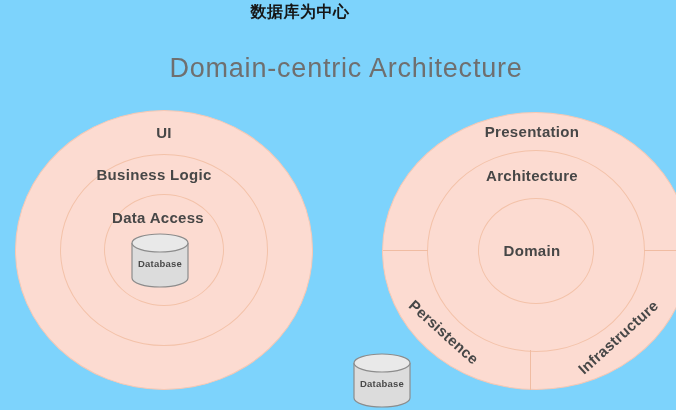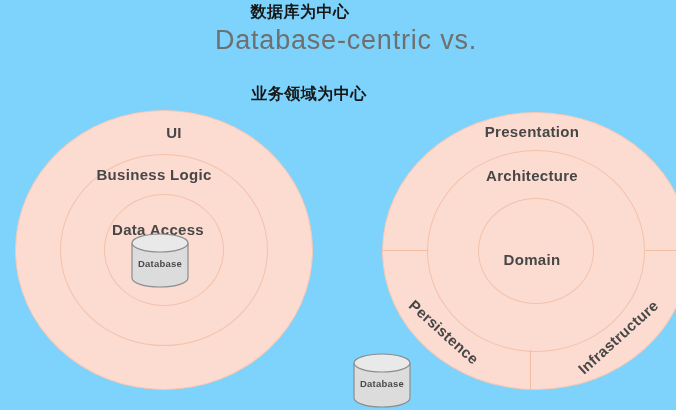--- a/index.html
+++ b/index.html
@@ -80,51 +80,50 @@
     fill: #4a4a4a;
     letter-spacing: 0.2px;
   }
 </style>
 </head>
 <body>
 
 <div class="canvas">
 
   <div class="cn-label" style="left:300px; top:2px;">数据库为中心</div>
-  <div class="title-line" style="left:346px; top:25px;">Database-centric vs.</div>
-  <div class="cn-label" style="left:309px; top:84px;">业务领域为中心</div>
+  <div class="title-line" style="left:346px; top:53px;">Domain-centric Architecture</div>
 
   <div>
     <div class="ring outer" style="left:15px; top:110px; width:298px; height:280px;"></div>
     <div class="ring stroke-only" style="left:60px; top:154px; width:208px; height:192px;"></div>
     <div class="ring stroke-only" style="left:104px; top:194px; width:120px; height:112px;"></div>
 
-    <div class="layer-label" style="left:174px; top:132px;">UI</div>
+    <div class="layer-label" style="left:164px; top:132px;">UI</div>
     <div class="layer-label" style="left:154px; top:174px;">Business Logic</div>
-    <div class="layer-label" style="left:158px; top:229px;">Data Access</div>
+    <div class="layer-label" style="left:158px; top:217px;">Data Access</div>
 
     <svg class="cylinder" style="left:131px; top:233px;" width="58" height="56" viewBox="0 0 58 56">
       <path d="M1 10 L1 45 A28 9 0 0 0 57 45 L57 10" fill="#dcdcdc" stroke="#8c8c8c" stroke-width="1.2"></path>
       <ellipse cx="29" cy="10" rx="28" ry="9" fill="#e9e9e9" stroke="#8c8c8c" stroke-width="1.2"></ellipse>
       <text x="29" y="34" text-anchor="middle">Database</text>
     </svg>
   </div>
 
   <div>
     <div class="ring outer" style="left:382px; top:112px; width:308px; height:278px;"></div>
     <div class="ring stroke-only" style="left:427px; top:150px; width:218px; height:202px;"></div>
     <div class="ring stroke-only" style="left:478px; top:198px; width:116px; height:106px;"></div>
 
     <div class="divider-h" style="left:383px; top:250px; width:45px;"></div>
     <div class="divider-h" style="left:644px; top:250px; width:45px;"></div>
     <div class="divider-v" style="left:530px; top:350px; height:40px;"></div>
 
     <div class="layer-label" style="left:532px; top:131px;text-align:right;">Presentation</div>
     <div class="layer-label" style="left:532px; top:175px;">Architecture</div>
-    <div class="layer-label" style="left:532px; top:259px;">Domain</div>
+    <div class="layer-label" style="left:532px; top:250px;">Domain</div>
     <div class="layer-label rot-left" style="left:444px; top:332px;">Persistence</div>
     <div class="layer-label rot-right" style="left:618px; top:337px;">Infrastructure</div>
 
     <svg class="cylinder" style="left:353px; top:353px;" width="58" height="56" viewBox="0 0 58 56">
       <path d="M1 10 L1 45 A28 9 0 0 0 57 45 L57 10" fill="#dcdcdc" stroke="#8c8c8c" stroke-width="1.2"></path>
       <ellipse cx="29" cy="10" rx="28" ry="9" fill="#e9e9e9" stroke="#8c8c8c" stroke-width="1.2"></ellipse>
       <text x="29" y="34" text-anchor="middle">Database</text>
     </svg>
   </div>
 

